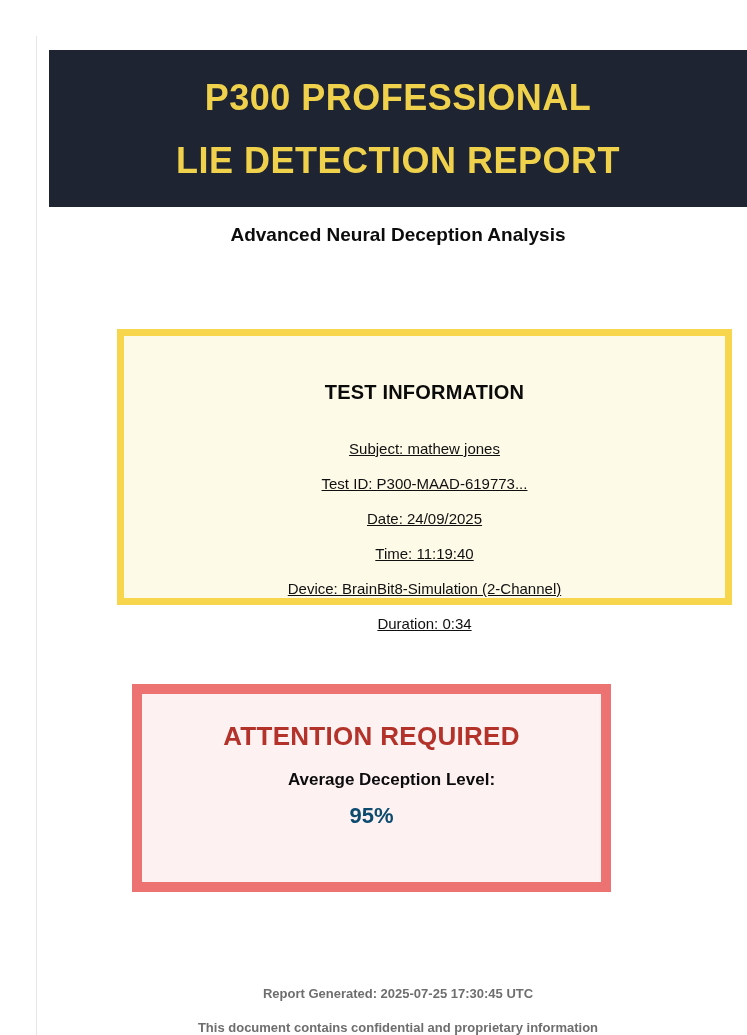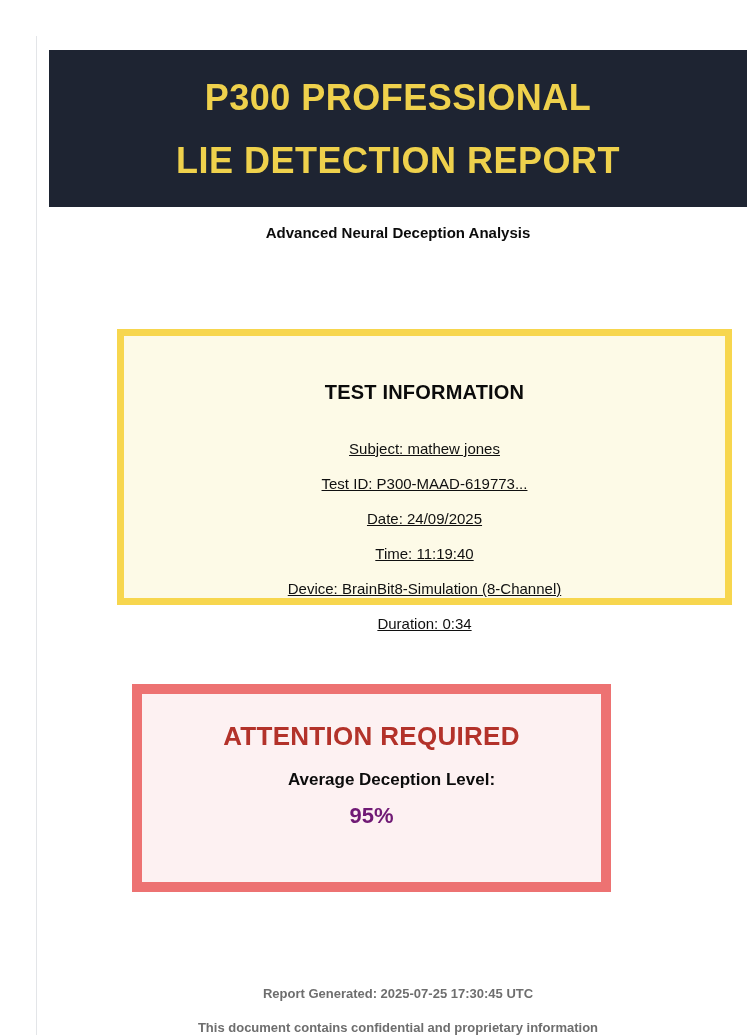--- a/index.html
+++ b/index.html
@@ -24,21 +24,21 @@
   }
   .report-title {
     font-size: 36px; font-weight: bold; line-height: 39px;
     letter-spacing: 0.5px;
   }
 
   
   .report-subtitle {
     position: absolute; left: 0; right: 0; top: 176px;
     text-align: center;
-    font-size: 15px; font-weight: bold; color: #0c0c0c;
+    font-size: 19px; font-weight: bold; color: #0c0c0c;
   }
 
   
   .info-box {
     position: absolute; left: 68px; top: 281px; width: 615px; height: 276px;
     border-style: solid; border-width: 7px;
     text-align: center;
   }
   .info-box-title {
     margin-top: 45px;
@@ -100,29 +100,29 @@
 
   <div class="report-subtitle">Advanced Neural Deception Analysis</div>
 
   <div class="info-box" style="border-color: rgb(247, 214, 78); background-color: rgb(253, 250, 231);">
     <div class="info-box-title">TEST INFORMATION</div>
     <div class="info-fields">
       <div class="info-field">Subject: mathew jones</div>
       <div class="info-field">Test ID: P300-MAAD-619773...</div>
       <div class="info-field">Date: 24/09/2025</div>
       <div class="info-field">Time: 11:19:40</div>
-      <div class="info-field">Device: BrainBit8-Simulation (8-Channel)</div>
+      <div class="info-field">Device: BrainBit8-Simulation (2-Channel)</div>
       <div class="info-field">Duration: 0:34</div>
     </div>
   </div>
 
   <div class="alert-box" style="border-color: rgb(237, 114, 114); background-color: rgb(253, 241, 242);">
     <div class="alert-title" style="color: rgb(179, 50, 42);">ATTENTION REQUIRED</div>
     <div class="alert-label">Average Deception Level:</div>
-    <div class="alert-value" style="color: #701a75;">95%</div>
+    <div class="alert-value" style="color: #0c4a6e;">95%</div>
   </div>
 
   <div class="report-footer">
     <div class="footer-line">Report Generated: 2025-07-25 17:30:45 UTC</div>
     <div class="footer-line">This document contains confidential and proprietary information</div>
   </div>
 
   <div class="page-number">Page 1 of 4</div>
 
   <div class="next-page-strip" style="background-color: rgb(30, 36, 50);"></div>

